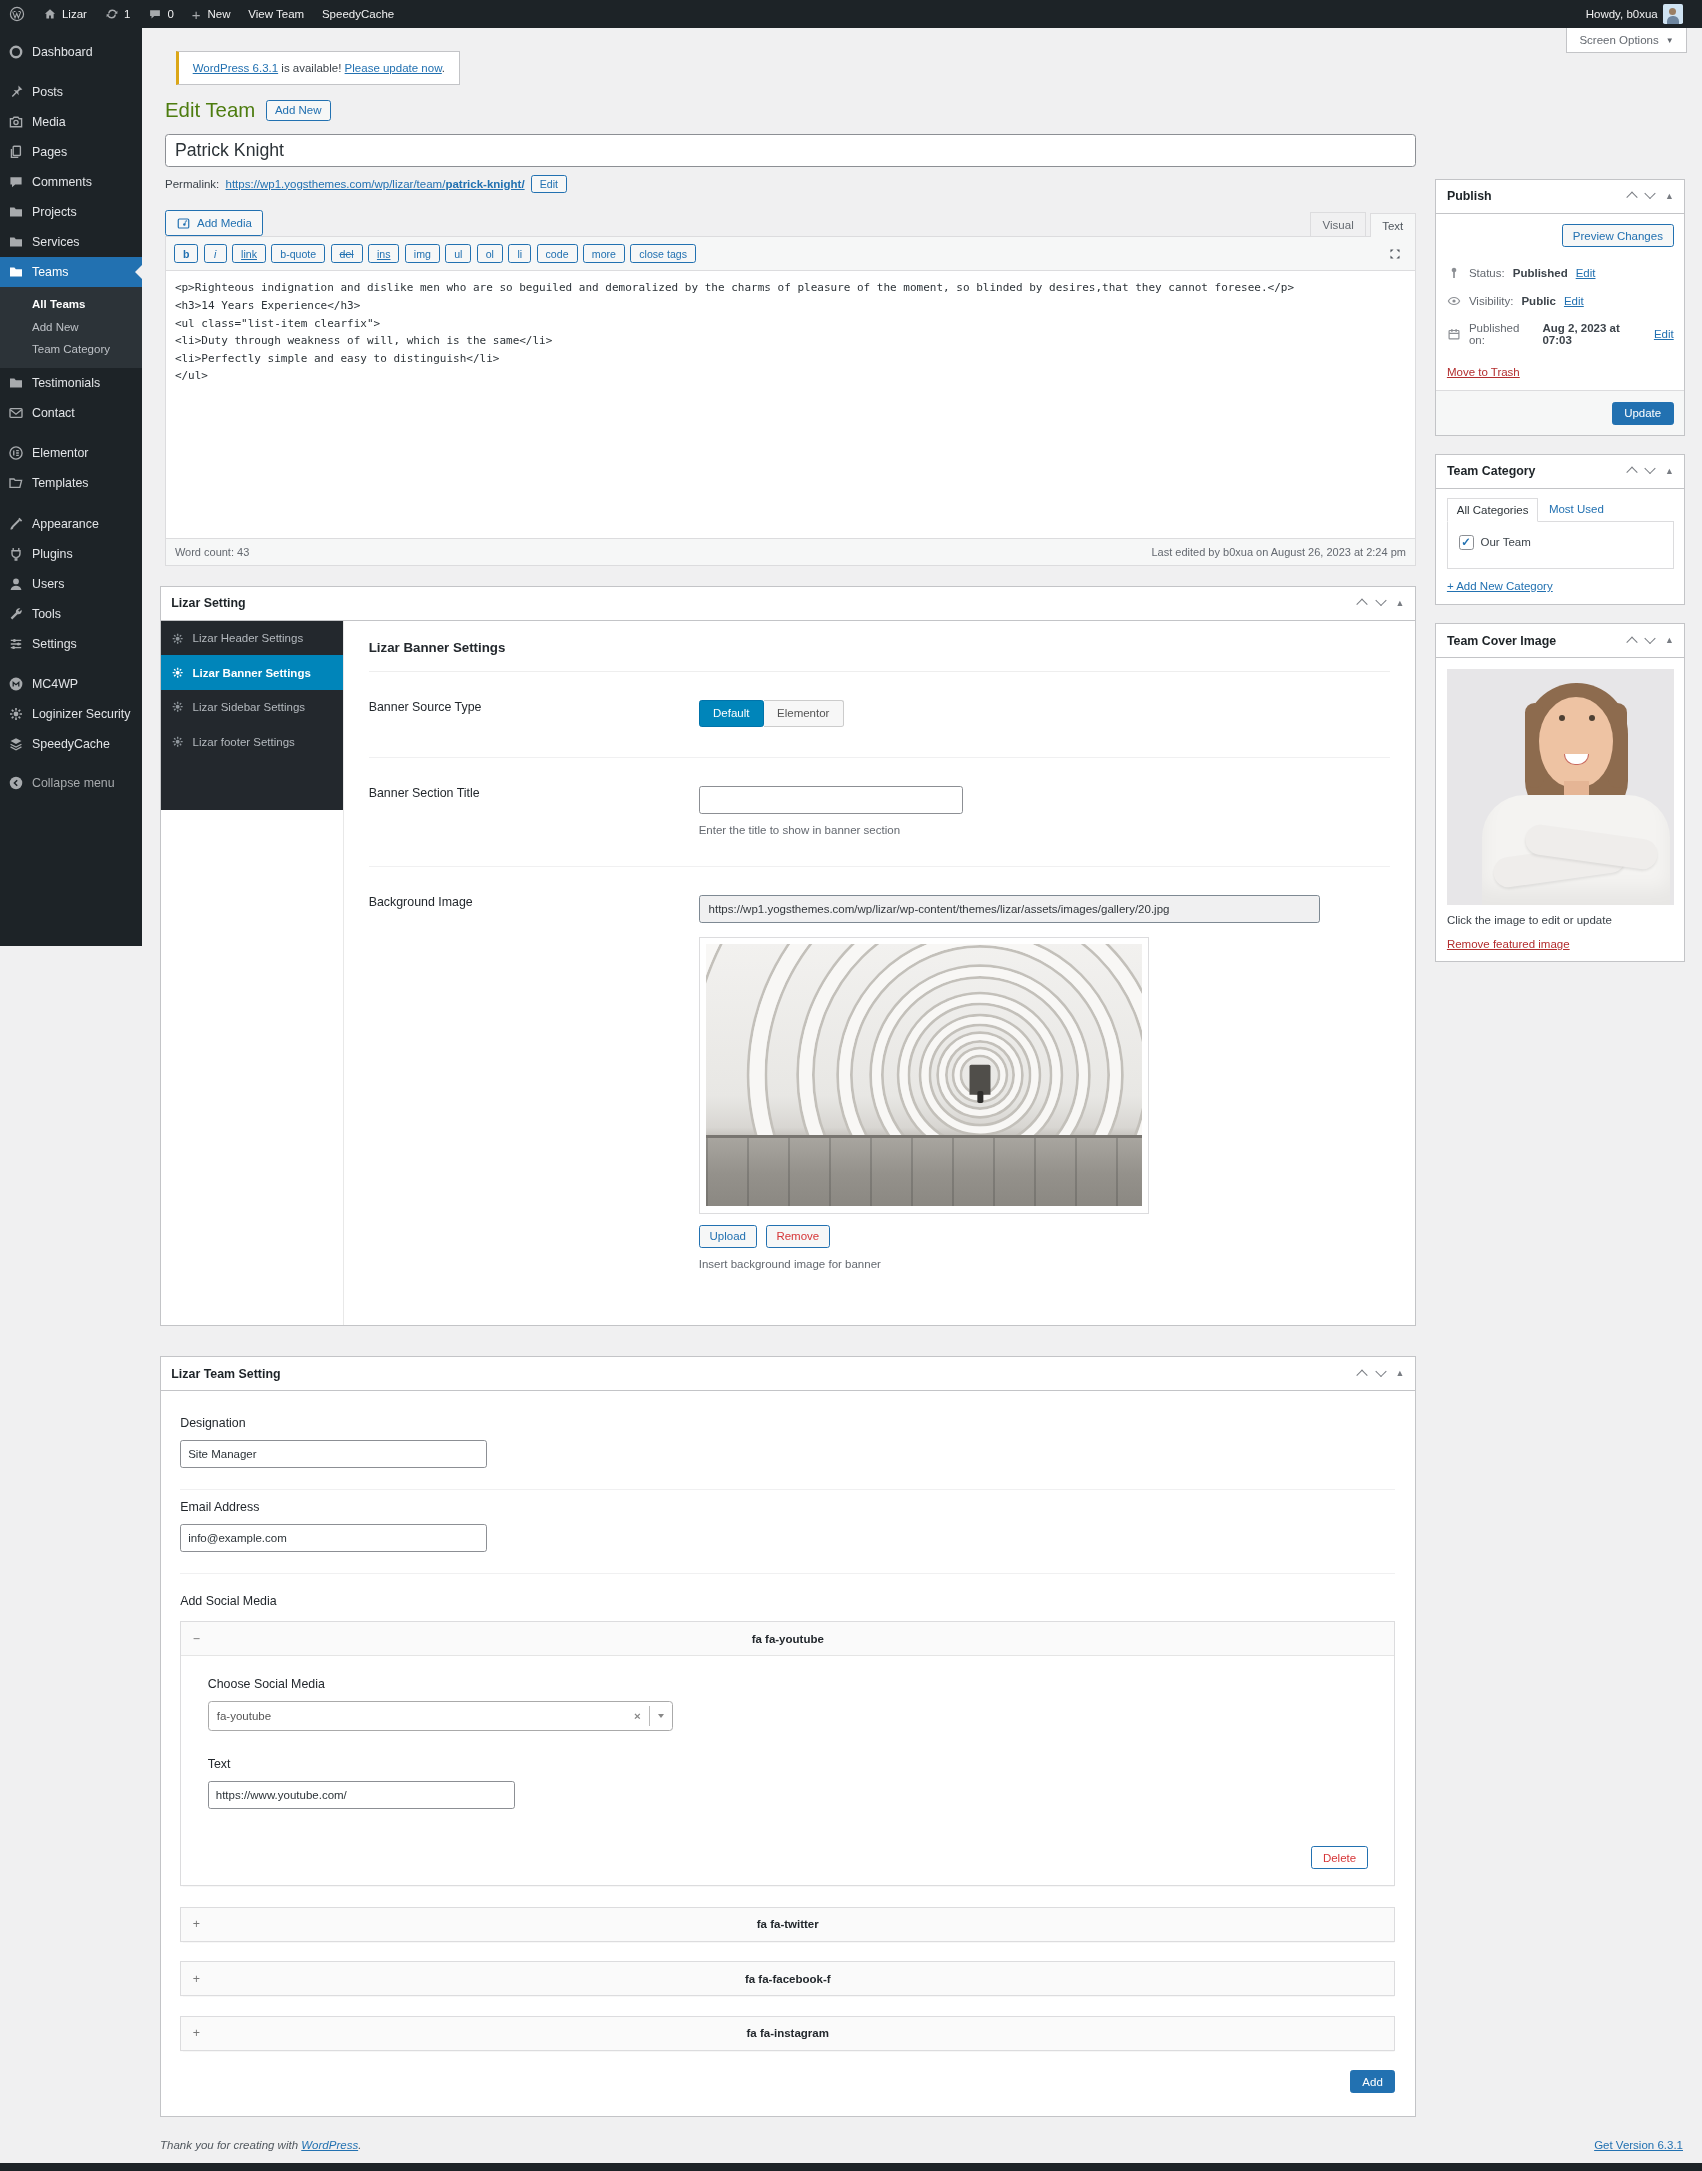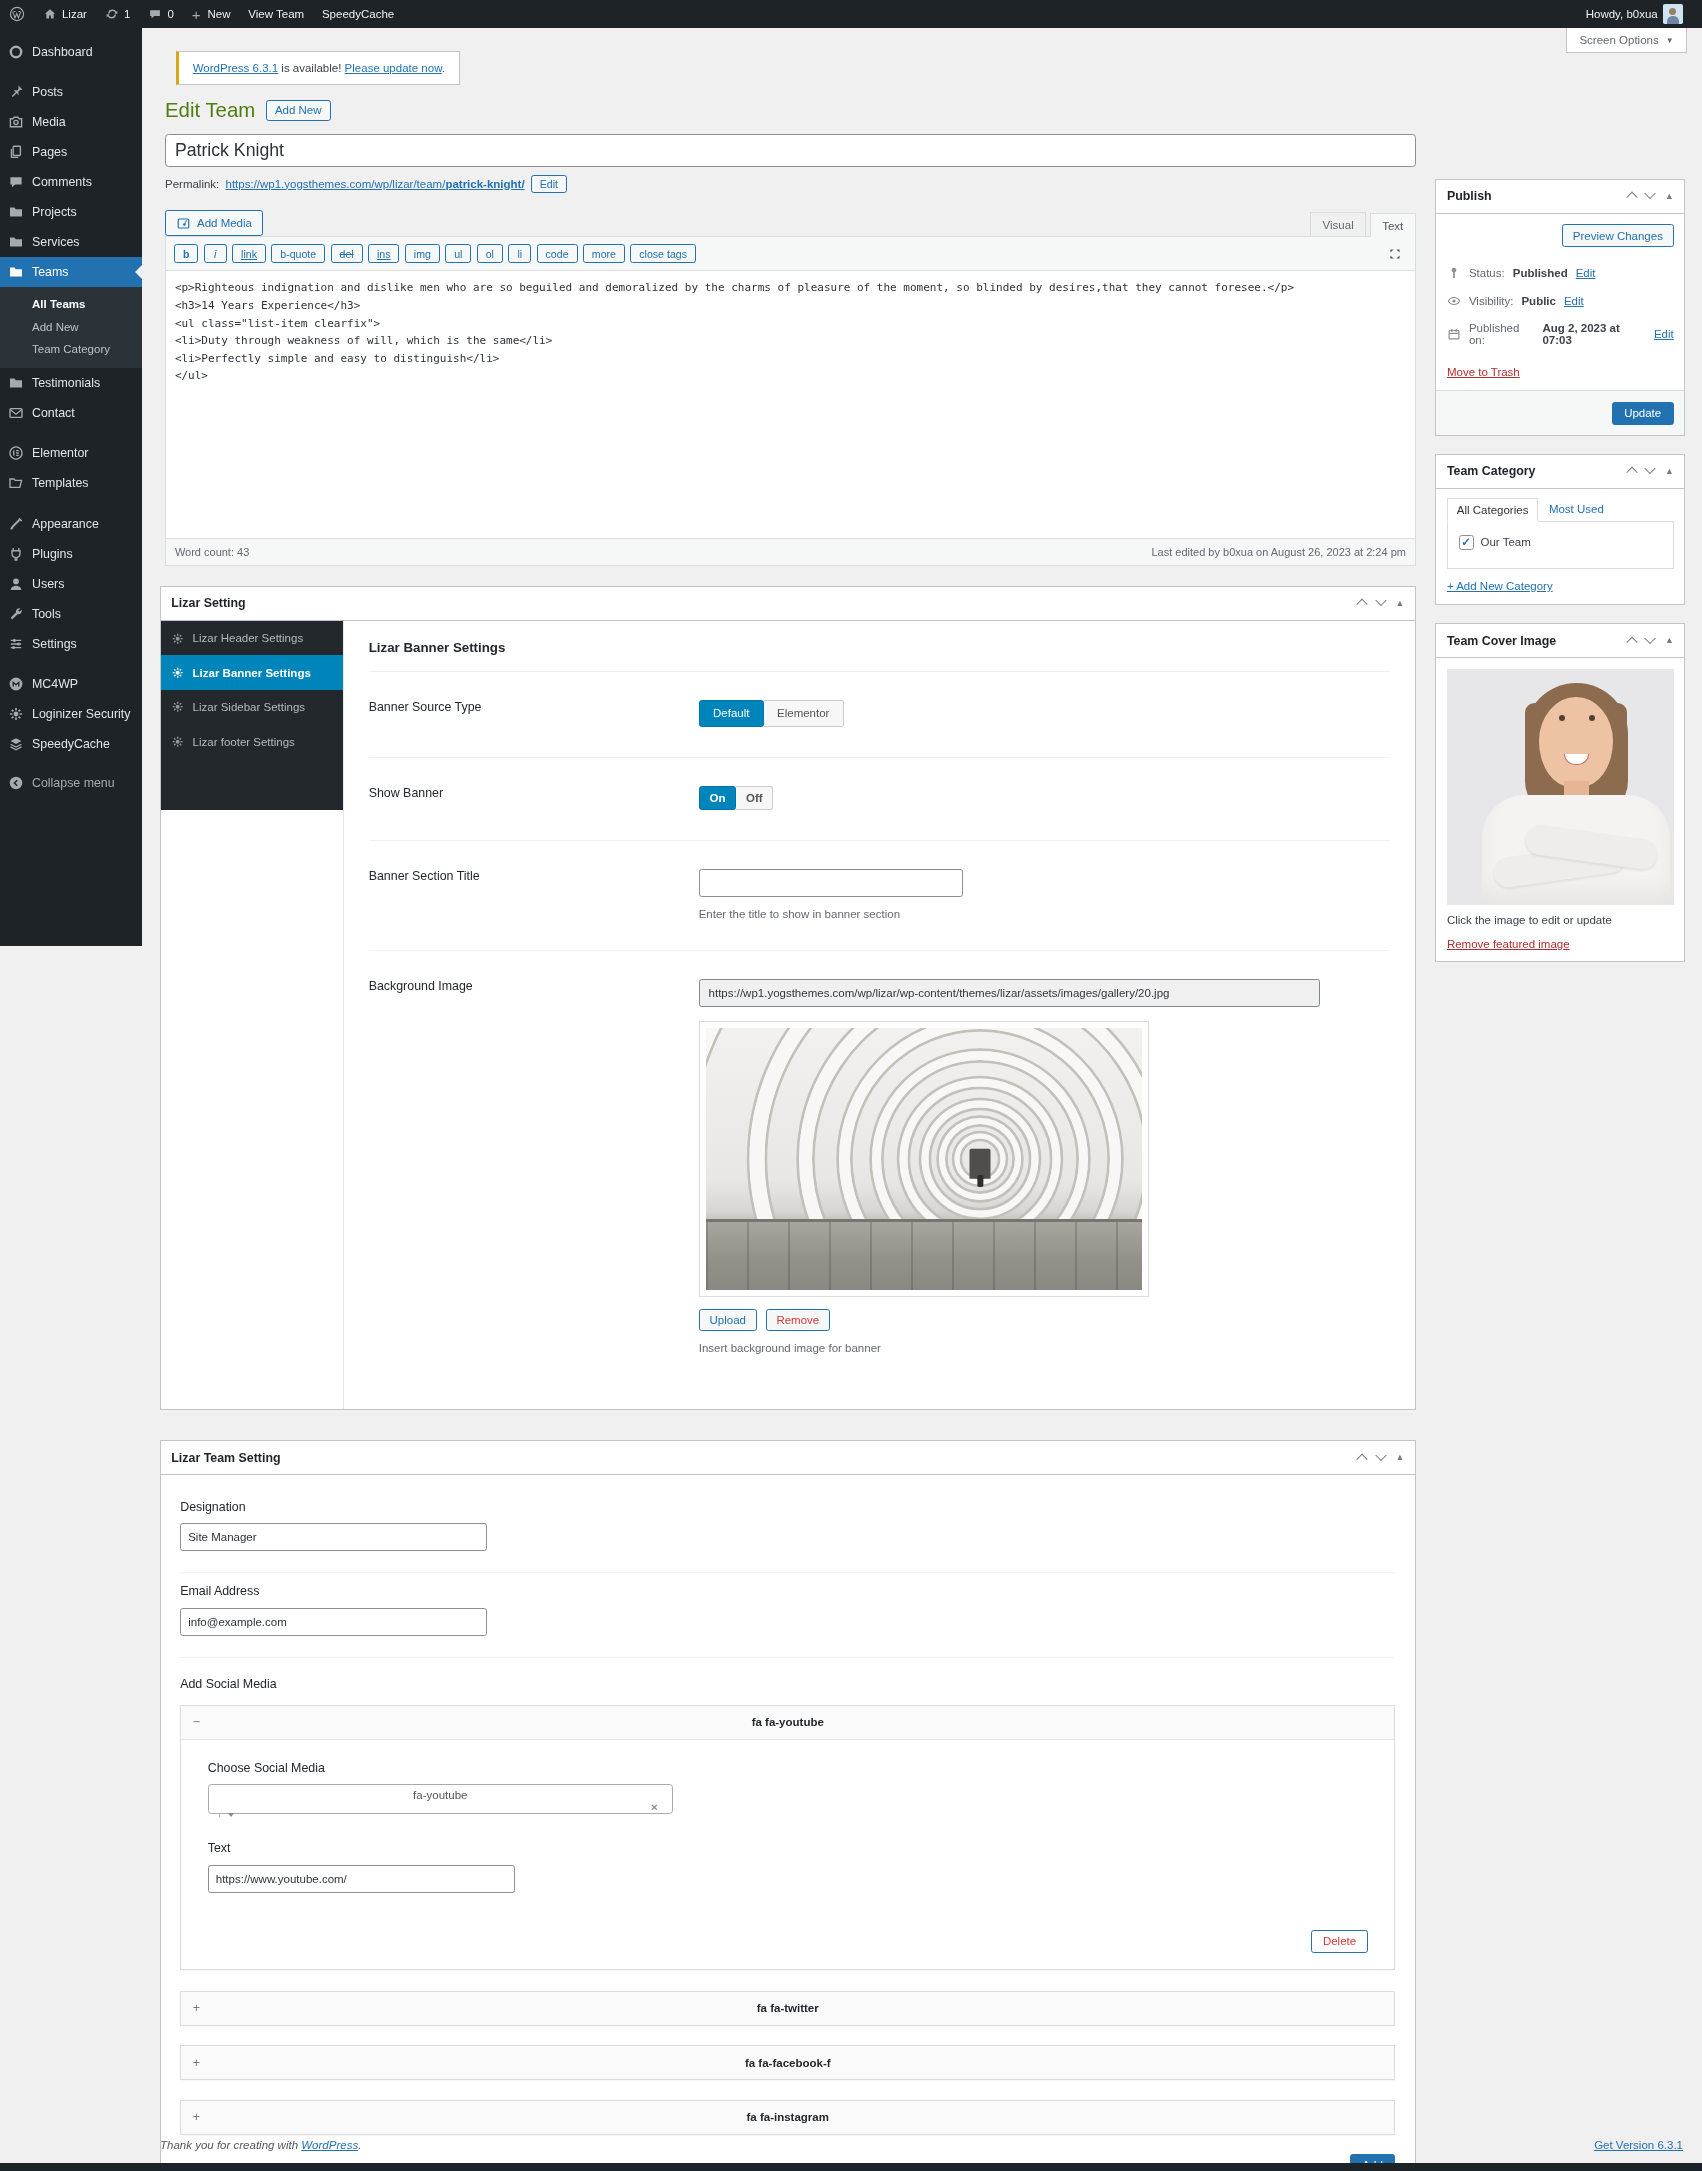--- a/index.html
+++ b/index.html
@@ -168,21 +168,21 @@
 
   
   .ts-body { padding:14px 19.5px 23px; background:#fff; }
   .ts-label { font-size:12.4px; color:#23282d; margin:10.6px 0 9.8px; }
   .w-field { width:307px; }
   .ts-sep { border-bottom:0.9px solid #f0f0f1; margin:21px 0 5.3px; }
   .accordion { border:0.9px solid #dcdcde; background:#fafafa; margin-top:13.3px; box-shadow:0 0.9px 0.9px rgba(0,0,0,.03); }
   .acc-header { position:relative; min-height:33px; display:flex; align-items:center; justify-content:center; font-weight:700; font-size:11.5px; color:#23282d; cursor:pointer; }
   .acc-toggle { position:absolute; left:11.5px; top:50%; transform:translateY(-50%); color:#777; font-size:12.4px; font-weight:400; }
   .acc-body { background:#fff; border-top:0.9px solid #e5e5e5; padding:21px 26.6px 16px; }
-  .s2 { width:465px; height:30px; border:0.9px solid #aaa; border-radius:3.5px; background:#fff; display:flex; align-items:center; padding:4px 8px; color:#555; font-size:11.5px; cursor:pointer;flex-direction:column; }
+  .s2 { width:465px; height:30px; border:0.9px solid #aaa; border-radius:3.5px; background:#fff; display:flex; align-items:center; padding:4px 8px; color:#555; font-size:11.5px; cursor:pointer; }
   .s2-clear { margin-left:auto; color:#888; font-weight:700; font-size:11.5px; padding:0 6.2px; }
   .s2-arrowbox { border-left:0.9px solid #bbb; padding-left:8px; margin-left:1.8px; align-self:stretch; display:flex; align-items:center; }
   .s2-arrow { width:0; height:0; border-left:3.5px solid transparent; border-right:3.5px solid transparent; border-top:4.4px solid #888; }
   .delete-row { display:flex; justify-content:flex-end; margin-top:37px; }
   .delete-btn { color:#d63638; border:0.9px solid #2271b1; background:#fff; padding:4.4px 10.6px; font-size:11.5px; border-radius:2.7px; cursor:pointer; }
   .add-row { display:flex; justify-content:flex-end; margin-top:19.5px; }
 
   
   .footer { position:absolute; left:160px; right:19px; top:2139px; display:flex; justify-content:space-between; align-items:center; font-size:11.5px; color:#50575e; }
   .footer .thanks { font-style:italic; }
@@ -572,29 +572,20 @@
             <div class="ls-row">
               <div class="ls-label">Banner Source Type</div>
               <div class="ls-control">
                 <div class="tg-group">
                   <span class="tg-opt on">Default</span>
                   <span class="tg-opt">Elementor</span>
                 </div>
               </div>
             </div>
 
-            <div class="ls-row">
-              <div class="ls-label">Show Banner</div>
-              <div class="ls-control">
-                <div class="tg-group tg-small">
-                  <span class="tg-opt on">On</span>
-                  <span class="tg-opt">Off</span>
-                </div>
-              </div>
-            </div>
 
             <div class="ls-row">
               <div class="ls-label">Banner Section Title</div>
               <div class="ls-control">
                 <input class="text-input w-banner-title" value="" style="">
                 <div class="help-text">Enter the title to show in banner section</div>
               </div>
             </div>
 
             <div class="ls-row">

